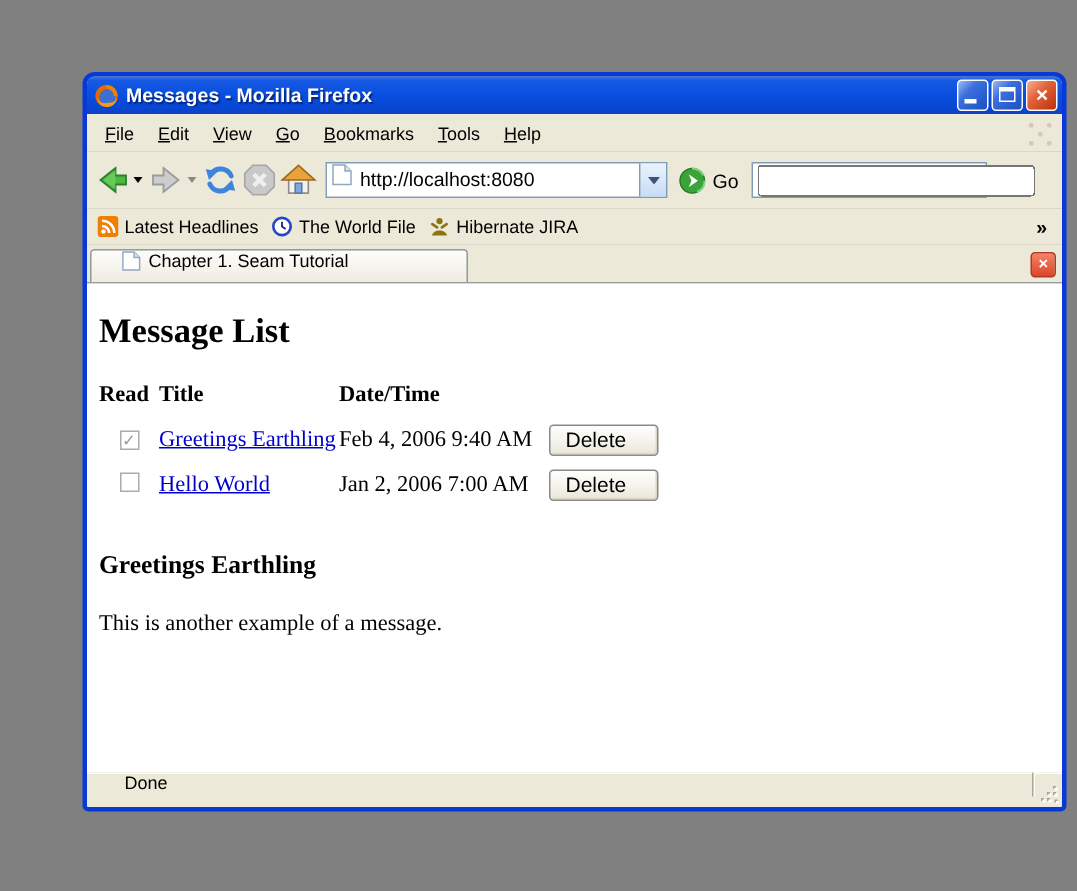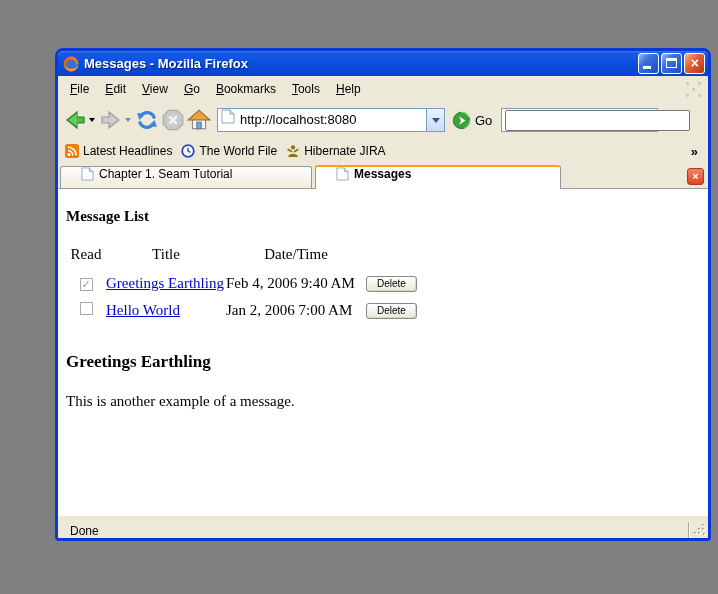--- a/index.html
+++ b/index.html
@@ -94,46 +94,46 @@
   .tabstrip-close {
     margin-left:auto; margin-bottom:3px; width:17px; height:17px; border:1px solid #AF3A20; border-radius:3px;
     background:linear-gradient(#F28469,#DD4427); color:#fff; font-weight:bold; font-size:11px;
     line-height:15px; text-align:center;
   }
   
   .content {
     flex:1 1 auto; background:#fff; padding:0 8px; overflow:hidden;
     font-family:"Liberation Serif", serif; color:#000; position:relative; z-index:1;
   }
-  .content h1 { font-size:15px; margin:19px 0 0 0; font-weight:bold; }
+  .content h1 { font-size:23px; margin:19px 0 0 0; font-weight:bold; }
   table.msg-table { border-collapse:collapse; margin-top:21px; font-size:15px; }
-  .msg-table th { font-weight:normal; text-align:center; padding:0 0 8px 0; }
+  .msg-table th { font-weight:bold; text-align:left; padding:0 0 8px 0; }
   .msg-table td { padding:3px 0 6px 0; vertical-align:middle; }
   .col-read { width:40px; text-align:center; }
   .col-title { width:120px; }
   .col-date { width:140px;margin-left:16px; }
   .checkbox {
     display:inline-block; width:13px; height:13px; border:1px solid #ABABAB; background:#fff;
     font-size:11px; line-height:12px; text-align:center; color:#9a9a9a;
     font-family:"DejaVu Sans",sans-serif;
   }
   a.msg-link { color:#0000CC; text-decoration:underline; font-size:15px; }
   .delete-btn {
-    font-family:"Liberation Sans",sans-serif; font-size:10px; padding:1px 10px 2px 10px;
+    font-family:"Liberation Sans",sans-serif; font-size:14px; padding:1px 21px 2px 10px;
     border:1px solid #888988; border-radius:3px; color:#000;
     background:linear-gradient(#FEFEFD,#F4F3EB 55%,#E9E6D7);
     box-shadow:inset -1px -1px 0 #DDD5C6;
   }
   .content h2 { font-size:17px; margin:27px 0 0 0; font-weight:bold; }
   .content p { font-size:15px; margin:21px 0 17px 0; }
   
   .statusbar {
     height:24px; flex:0 0 24px; background:#ECE9D8; border-top:1px solid #fff;
-    box-shadow:inset 0 1px 0 #fff; display:flex; align-items:flex-end;
-    font-size:12px; padding-left:12px; position:relative;
+    box-shadow:inset 0 1px 0 #fff; display:flex; align-items:flex-start;
+    font-size:12px; padding-left:25px; position:relative;
   }
   .statusbar::before { content:""; position:absolute; left:0; top:-2px; width:100%; height:1px; background:#ACA899; }
   .status-sep { margin-left:auto; margin-right:18px; width:2px; height:16px; border-left:1px solid #ACA899; border-right:1px solid #fff; }
   .resize-grip { position:absolute; right:2px; bottom:2px; width:12px; height:12px; }
   .resize-grip i {
     position:absolute; right:0; bottom:0; width:2px; height:2px; background:#fff;
     box-shadow:-1px -1px 0 #A8A49A,
        -5px -1px 0 #fff, -6px -2px 0 #A8A49A,
        -9px -1px 0 #fff, -10px -2px 0 #A8A49A,
        -1px -5px 0 #fff, -2px -6px 0 #A8A49A,
@@ -275,27 +275,20 @@
     <span class="bm-overflow">»</span>
   </div>
 
   <div class="tabstrip">
     <span class="tab inactive">
       <svg width="13" height="14" viewBox="0 0 14 15">
         <path d="M1 1 H9 L13 5 V14 H1 Z" fill="#fff" stroke="#8FA6C4"></path>
         <path d="M9 1 L9 5 L13 5" fill="#D8E4F3" stroke="#8FA6C4"></path>
       </svg>
       <span>Chapter 1. Seam Tutorial</span>
-    </span>
-    <span class="tab active">
-      <svg width="13" height="14" viewBox="0 0 14 15">
-        <path d="M1 1 H9 L13 5 V14 H1 Z" fill="#fff" stroke="#8FA6C4"></path>
-        <path d="M9 1 L9 5 L13 5" fill="#D8E4F3" stroke="#8FA6C4"></path>
-      </svg>
-      <span>Messages</span>
     </span>
     <span class="tabstrip-close">×</span>
   </div>
 
   <div class="content">
     <h1>Message List</h1>
 
     <table class="msg-table">
       <thead>
         <tr>

